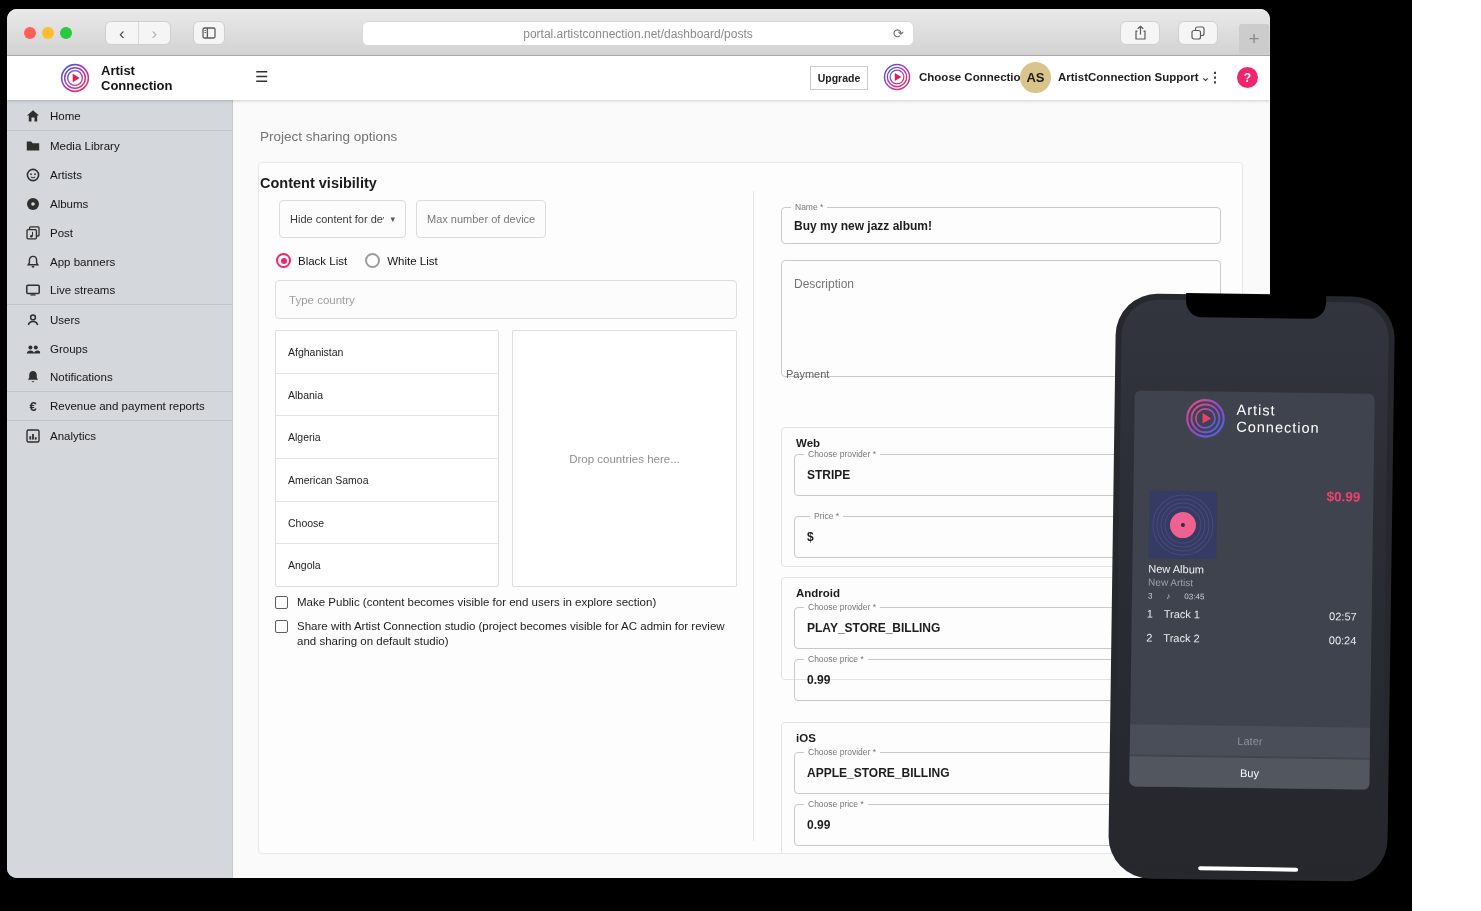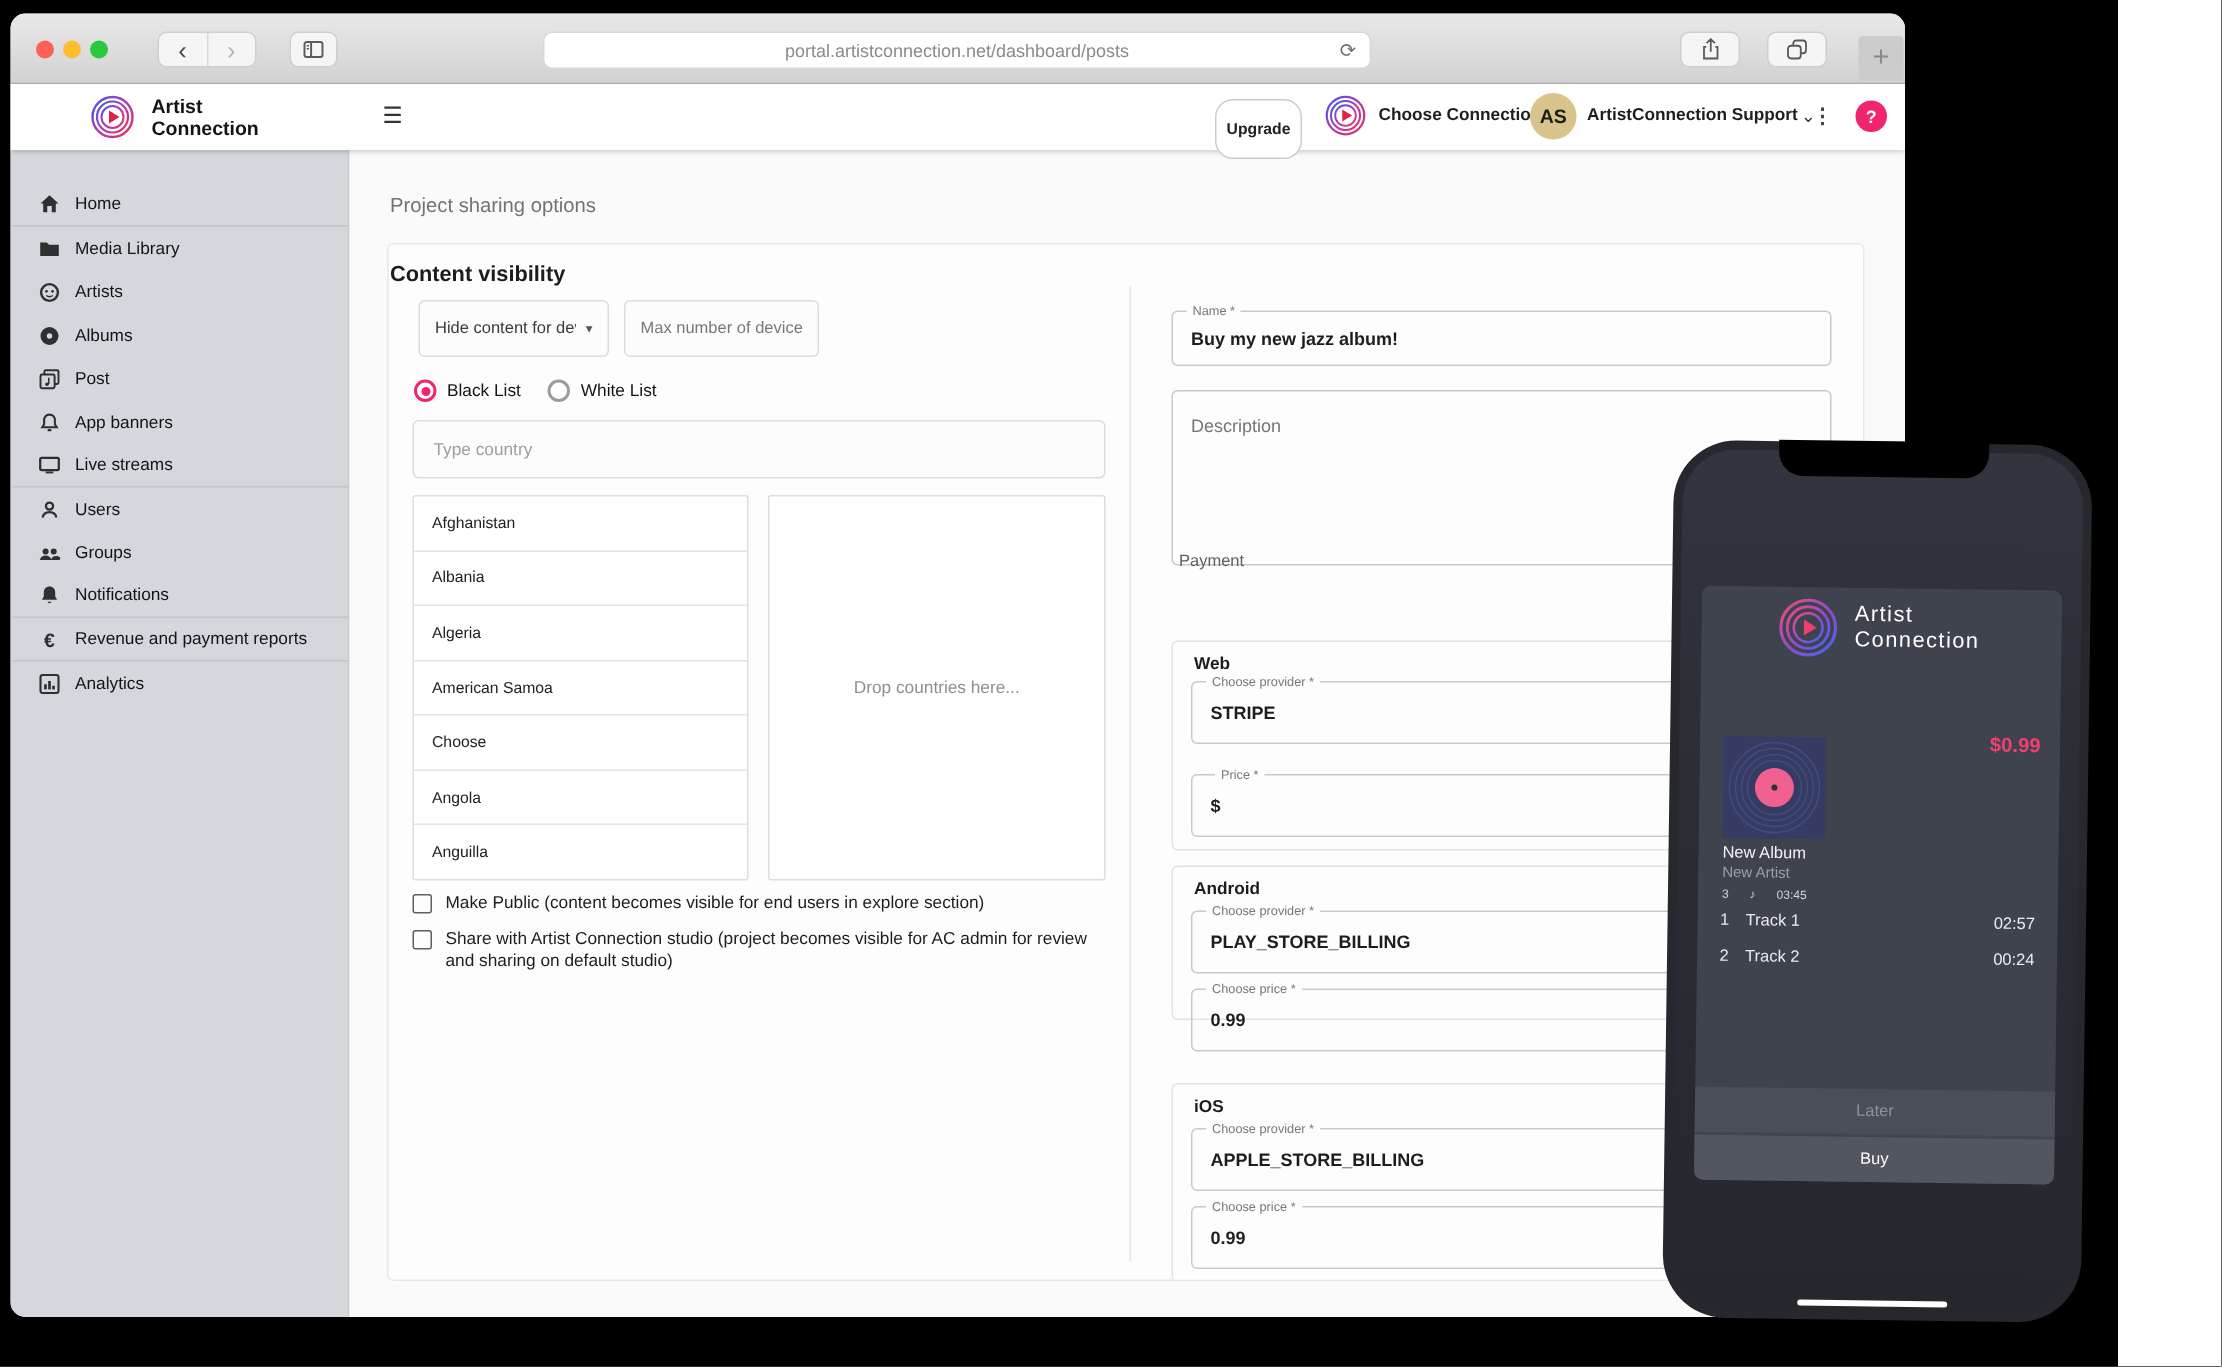--- a/index.html
+++ b/index.html
@@ -22,32 +22,32 @@
   .chrome-btn { position:absolute; top:12px; height:24px; background:#f5f5f5; border:1px solid #cfcfcf; border-radius:6px; display:flex; align-items:center; justify-content:center; }
   .url-field { position:absolute; left:355px; top:12px; width:552px; height:25px; background:#fff; border:1px solid #d8d8d8; border-radius:6px; display:flex; align-items:center; justify-content:center; }
   .url-text { font-size:12px; color:#8b8b8b; }
   .url-reload { position:absolute; right:9px; top:4px; font-size:13px; color:#6f6f6f; }
   .newtab { position:absolute; left:1232px; top:15px; width:30px; height:30px; background:#cccccc; color:#8a8a8a; font-size:19px; display:flex; align-items:center; justify-content:center; border-radius:3px; }
 
   .appbar { position:absolute; left:0; top:47px; width:100%; height:44px; background:#fff; box-shadow:0 1px 3px rgba(0,0,0,0.18); z-index:5; }
   .brandbox { position:absolute; left:0; top:0; width:226px; height:44px; background:#fff; display:flex; align-items:center; }
   .brand-text { margin-left:10px; font-size:13px; font-weight:bold; color:#141414; line-height:15px; }
   .hamburger { position:absolute; left:248px; top:12px; font-size:15px; color:#333; }
-  .upgrade-btn { position:absolute; left:803px; top:10px; width:58px; height:40px; background:#fff; border:1px solid #ccc; border-radius:12px; font-size:10.5px; font-weight:bold; color:#222; display:flex; align-items:center; justify-content:center; }
+  .upgrade-btn { position:absolute; left:803px; top:10px; width:58px; height:24px; background:#fff; border:1px solid #ccc; border-radius:0; font-size:10.5px; font-weight:bold; color:#222; display:flex; align-items:center; justify-content:center; }
   .org-menu { position:absolute; left:875px; top:6px; display:flex; align-items:center; gap:7px; }
   .org-label { font-size:11.5px; font-weight:bold; color:#1e1e1e; }
   .chev { font-size:12px; color:#333; margin-left:2px; }
   .avatar { position:absolute; left:1013px; top:6px; width:31px; height:31px; border-radius:50%; background:#d9c48c; display:flex; align-items:center; justify-content:center; font-size:13px; font-weight:bold; color:#1c1c1c; }
   .user-menu { position:absolute; left:1051px; top:14px; display:flex; align-items:center; }
   .user-label { font-size:11.5px; font-weight:bold; color:#1e1e1e; }
   .kebab { position:absolute; left:1201px; top:13px; font-size:14px; color:#444; font-weight:bold; letter-spacing:0; }
   .help-btn { position:absolute; left:1230px; top:11px; width:21px; height:21px; border-radius:50%; background:#f1256d; color:#fff; font-size:12px; font-weight:bold; display:flex; align-items:center; justify-content:center; }
 
   
-  .sidebar { position:absolute; left:0; top:91px; width:226px; height:778px; background:#d4d7db; border-right:1px solid #c6c9cd; padding-top:22px; }
+  .sidebar { position:absolute; left:0; top:91px; width:226px; height:778px; background:#d4d7db; border-right:1px solid #c6c9cd; padding-top:2px; }
   .side-item { height:29px; display:flex; align-items:center; padding-left:18px; }
   .side-item.divider { border-bottom:1px solid #c2c5c9; }
   .side-icon { width:16px; height:16px; display:flex; align-items:center; justify-content:center; }
   .side-label { margin-left:9px; font-size:11.5px; font-weight:500; color:#141414; }
   .euro-glyph { font-size:13px; font-weight:bold; color:#2f2f2f; }
 
   
   .main { position:absolute; left:226px; top:91px; right:0; bottom:0; background:#fafafa; }
   .page-title { position:absolute; left:27px; top:29px; font-size:13.5px; color:#737373; }
   .card { position:absolute; left:25px; top:62px; width:985px; height:692px; background:#fdfdfd; border:1px solid #e8e8e8; border-radius:4px; overflow:hidden; }
@@ -353,21 +353,20 @@
 
         <input class="country-input" placeholder="Type country" style="">
 
         <div class="country-list">
           <div class="country-row">Afghanistan</div>
           <div class="country-row">Albania</div>
           <div class="country-row">Algeria</div>
           <div class="country-row">American Samoa</div>
           <div class="country-row">Choose</div>
           <div class="country-row">Angola</div>
-          <div class="country-row">Anguilla</div>
         </div>
         <div class="dropzone">
             <span>Drop countries here...</span>
           </div>
 
         <div class="check-row" style="top:432px;">
           <span class="checkbox"></span>
           <span class="check-label">Make Public (content becomes visible for end users in explore section)</span>
         </div>
         <div class="check-row" style="top:456px; width:455px;">

